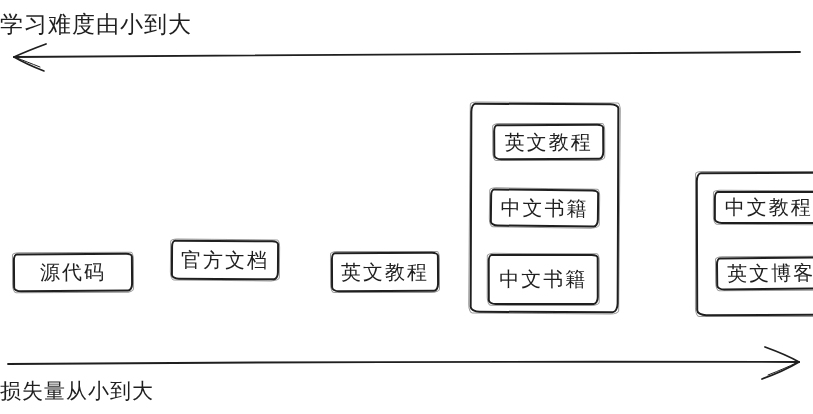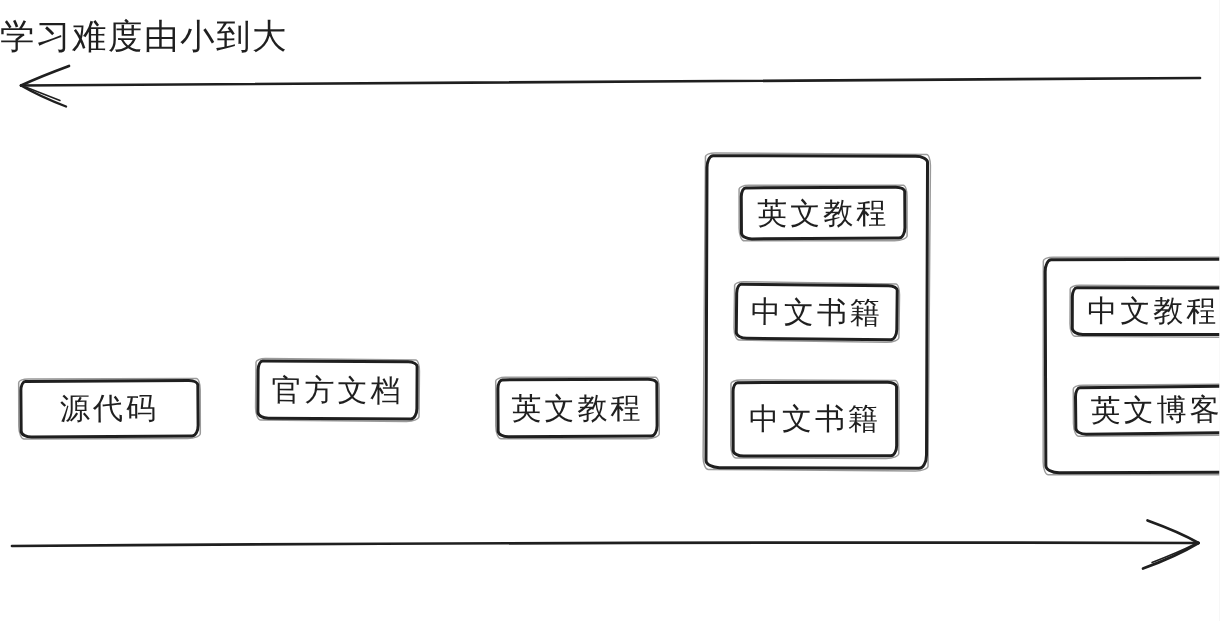--- a/index.html
+++ b/index.html
@@ -89,20 +89,21 @@
 
     <g>
       <path d="M 8 364 Q 400 361 799 362" stroke-width="1.8"></path>
       <path d="M 765 347 Q 787 355 799 362" stroke-width="1.8"></path>
       <path d="M 799 362 Q 784 371 762 379" stroke-width="1.8"></path>
       <path d="M 768 375 Q 786 368 796 363" stroke-width="1"></path>
     </g>
   </svg>
 
   <div class="axis-label top">学习难度由小到大</div>
+  <div class="axis-label bottom">损失量从小到大</div>
 
   <div class="sketch node n-source">
     <span>源代码</span>
   </div>
   <div class="sketch node n-docs">
     <span>官方文档</span>
   </div>
   <div class="sketch node n-enbooks">
     <span>英文教程</span>
   </div>

